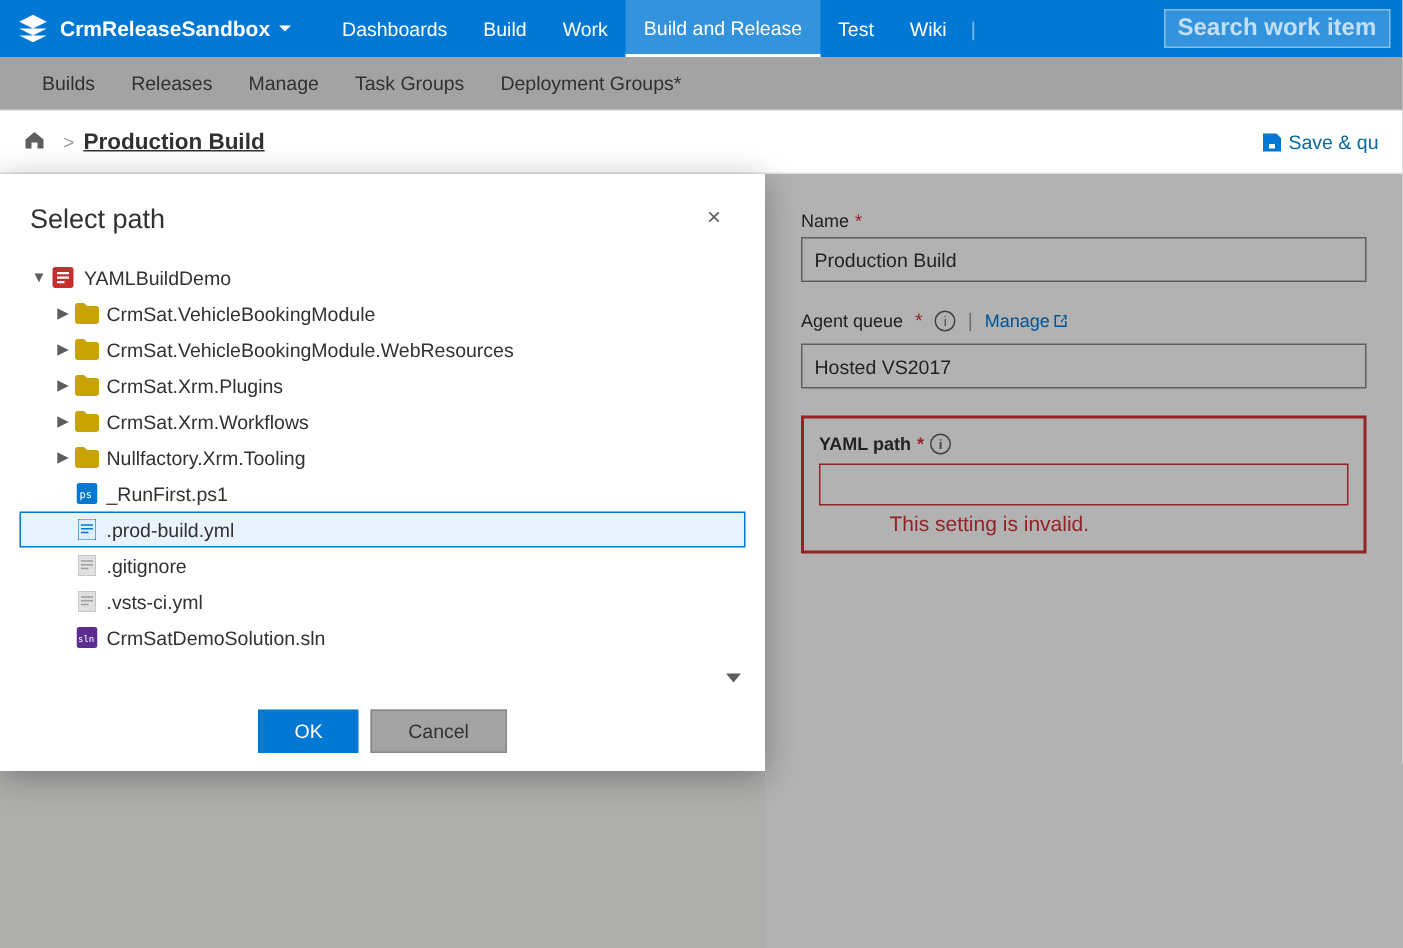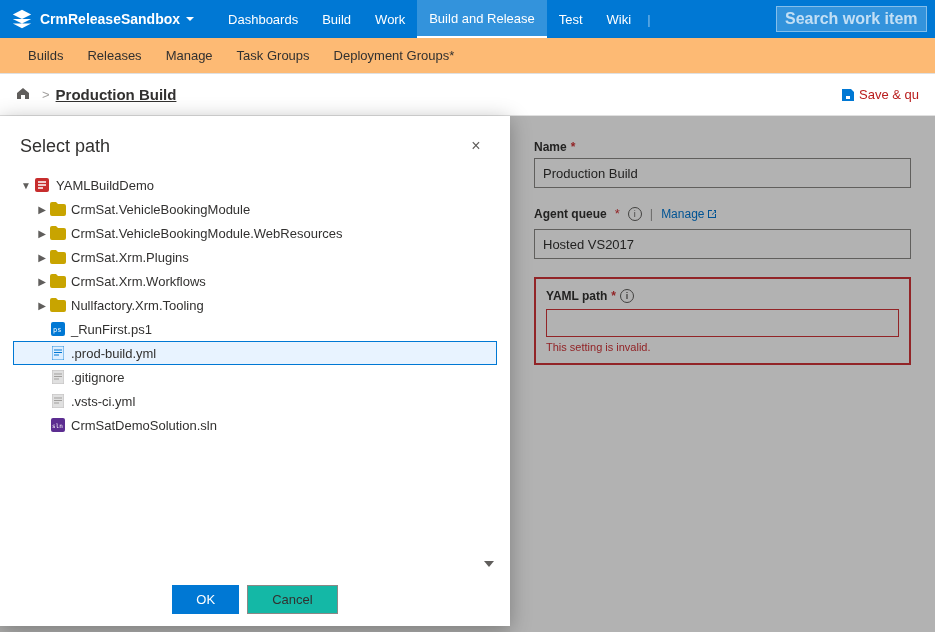--- a/index.html
+++ b/index.html
@@ -36,21 +36,21 @@
     .nav-divider { color: rgba(255,255,255,0.5); margin: 0 4px; }
     .search-box {
       background: rgba(255,255,255,0.2); border: 1px solid rgba(255,255,255,0.4);
       color: white; padding: 4px 8px; font-size: 16px; width: 151px;
       height: 26px; outline: none; font-weight: bold;
     }
     .search-box::placeholder { color: rgba(255,255,255,0.7); }
 
     
     .secondary-nav {
-      background: #fdba74;
+      background: #a3a3a3;
       height: 36px;
       display: flex;
       align-items: center;
       padding: 0 16px;
       border-bottom: 1px solid #e0e0e0;
       box-shadow: 0 1px 3px rgba(0,0,0,0.1);
     }
     .sec-nav-item {
       padding: 0 12px; height: 36px; display: flex; align-items: center;
       font-size: 13px; color: #323130; cursor: pointer;
@@ -67,41 +67,41 @@
       position: relative;
     }
     .breadcrumb {
       display: flex; align-items: center; color: #605e5c; font-size: 13px;
     }
     .breadcrumb-sep { margin: 0 6px; color: #a19f9d; }
     .page-title { font-size: 15px; font-weight: 600; color: #323130; text-decoration: underline; }
     .save-btn {
       position: absolute; right: 16px;
       display: flex; align-items: center; gap: 4px;
-      color: #b91c1c; font-size: 13px; cursor: pointer;
+      color: #0369a1; font-size: 13px; cursor: pointer;
     }
 
     
     .main-content {
       display: flex;
       background: #faf9f8;
       height: calc(632px - 38px - 36px - 42px);
       position: relative;
     }
 
     
     .right-panel {
       flex: 1;
       padding: 24px 24px;
       background: white;
       margin-left: 510px;
     }
     .field-group { margin-bottom: 18px; }
     .field-label {
-      font-size: 12px; font-weight: 700; color: #323130; margin-bottom: 4px;
+      font-size: 12px; font-weight: 400; color: #323130; margin-bottom: 4px;
       display: flex; align-items: center; gap: 4px;
     }
     .required { color: #d13438; }
     .field-input {
       width: 100%; height: 30px; border: 1px solid #8a8886;
       padding: 0 8px; font-size: 13px; outline: none; color: #323130;
     }
     .field-row { display: flex; align-items: center; gap: 8px; margin-bottom: 4px; }
     .manage-link { color: #0078d4; font-size: 12px; cursor: pointer; display: flex; align-items: center; gap: 2px; }
     .info-icon {
@@ -110,33 +110,33 @@
       font-size: 9px; color: #605e5c; cursor: pointer;
     }
     .yaml-section {
       border: 2px solid #d13438; padding: 10px; background: #fff;
     }
     .yaml-label { font-size: 12px; font-weight: 600; color: #323130; margin-bottom: 6px; display: flex; align-items: flex-start; gap: 4px; }
     .yaml-input {
       width: 100%; height: 28px; border: 1px solid #8a8886;
       padding: 0 8px; font-size: 13px; outline: none; border-color: #d13438;
     }
-    .error-text { color: #d13438; font-size: 11px; margin-top: 4px; }
+    .error-text { color: #d13438; font-size: 14px; margin-top: 4px; margin-left: 47px; }
 
     
     .modal-overlay {
       position: absolute; top: 0; left: 0; right: 0; bottom: 0;
       background: rgba(0,0,0,0.3);
       display: flex; align-items: flex-start; justify-content: flex-start;
       z-index: 100;
     }
     .modal {
       background: white;
       width: 510px;
-      height: 510px;
+      height: 398px;
       margin-top: 0;
       box-shadow: 0 4px 20px rgba(0,0,0,0.3);
       display: flex; flex-direction: column;
       position: relative;
     }
     .modal-header {
       padding: 16px 20px 8px 20px;
       display: flex; align-items: center; justify-content: space-between;
     }
     .modal-title { font-size: 18px; font-weight: 400; color: #323130; }
@@ -172,21 +172,21 @@
     
     .modal-footer {
       padding: 12px 20px;
       display: flex; gap: 8px; justify-content: center;
     }
     .btn-ok {
       background: #0078d4; color: white; border: none;
       padding: 6px 24px; font-size: 13px; cursor: pointer; min-width: 60px;
     }
     .btn-cancel {
-      background: #14b8a6; color: #323130; border: 1px solid #8a8886;
+      background: #a3a3a3; color: #323130; border: 1px solid #8a8886;
       padding: 6px 24px; font-size: 13px; cursor: pointer; min-width: 60px;
     }
 
     
     .tree-container::-webkit-scrollbar { width: 8px; }
     .tree-container::-webkit-scrollbar-track { background: #f3f2f1; }
     .tree-container::-webkit-scrollbar-thumb { background: #c8c6c4; }
 
     
     .folder-svg { fill: #c8a400; }

